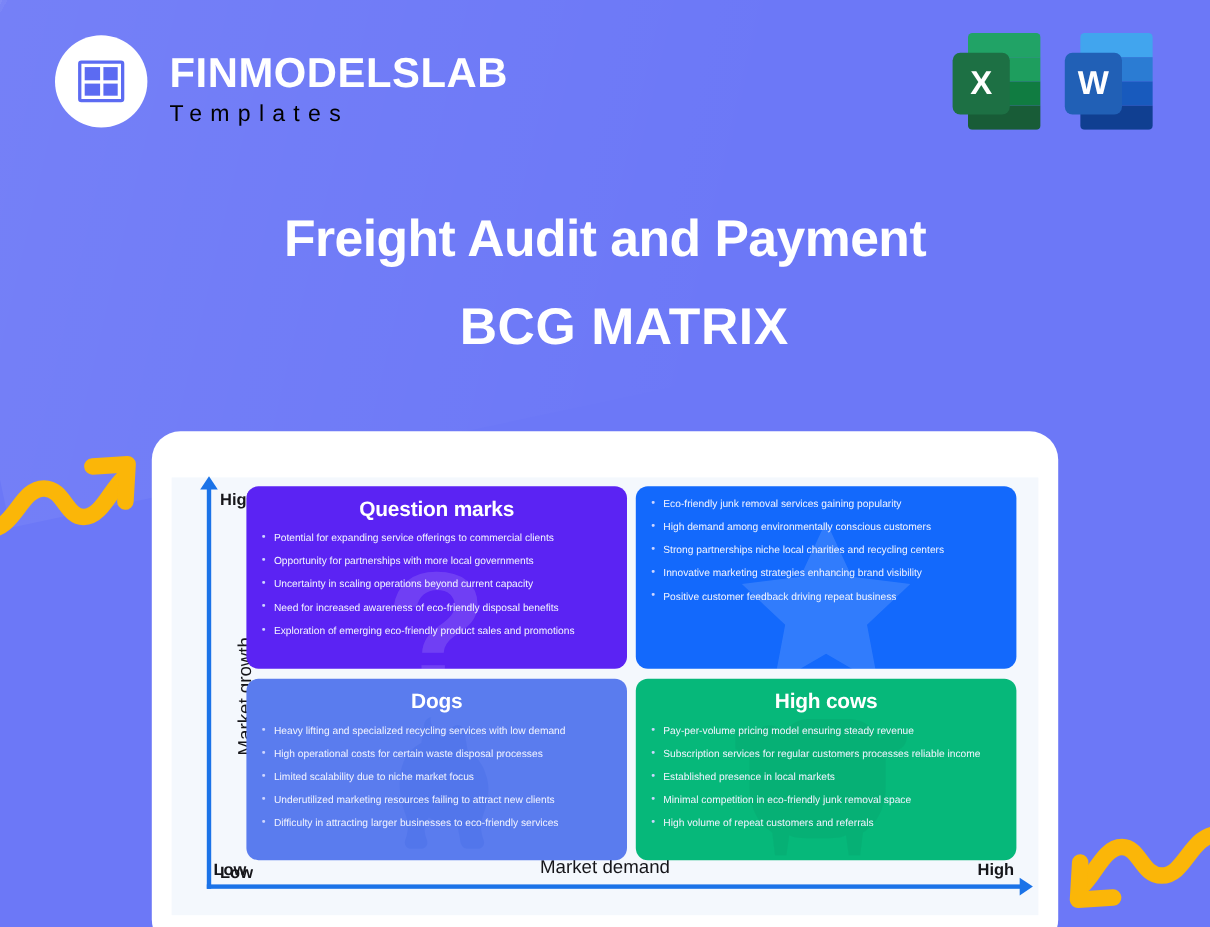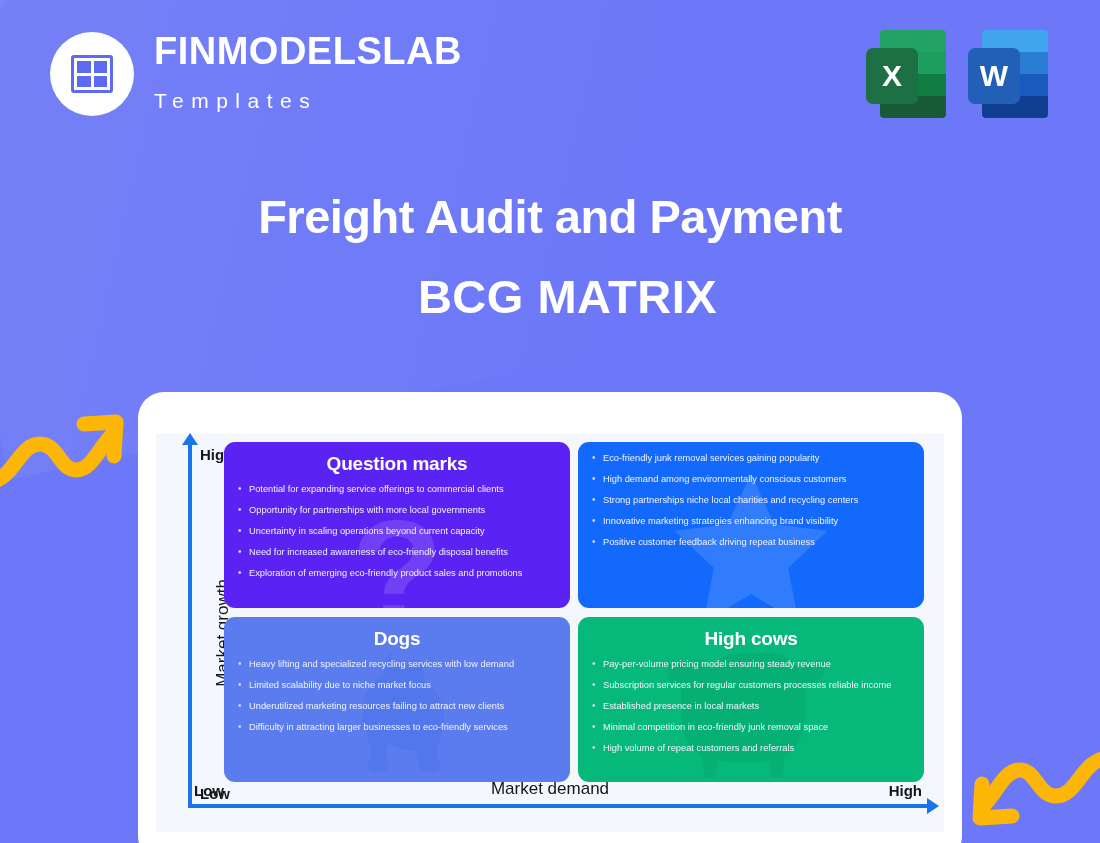--- a/index.html
+++ b/index.html
@@ -23,37 +23,37 @@
     position:absolute; top:-180px; left:-60px;
     width:1400px; height:520px;
     background:linear-gradient(115deg, rgba(255,255,255,.07), rgba(255,255,255,0) 55%);
     transform:rotate(-12deg);
     pointer-events:none;
   }
 
   
   .header{ position:absolute; top:0; left:0; right:0; height:150px; }
 
-  .logo-wrap{ position:absolute; left:50px; top:32px; display:flex; align-items:flex-start; gap:20px; }
+  .logo-wrap{ position:absolute; left:50px; top:32px; display:flex; align-items:flex-end; gap:20px; }
   .logo-circle{
     width:84px; height:84px; border-radius:50%;
     background:#fff; display:flex; align-items:center; justify-content:center;
   }
   .logo-grid{
     width:42px; height:38px; border:3px solid #5C6BF2; border-radius:3px;
     display:grid; grid-template-columns:1fr 1fr; grid-template-rows:1fr 1fr;
     gap:3px; padding:3px;
   }
   .logo-grid i{ background:#5C6BF2; display:block; }
   .brand{ display:flex; flex-direction:column; }
   .brand-name{
     font-size:38px; font-weight:bold; color:#fff; letter-spacing:.5px; line-height:1.05;
   }
   .brand-sub{
-    font-size:21px; color:#ffffff; letter-spacing:7.5px; font-weight:300; margin-top:17px;
+    font-size:21px; color:#000000; letter-spacing:7.5px; font-weight:300; margin-top:4px;
   }
 
   .office-icons{ position:absolute; right:52px; top:30px; display:flex; gap:22px; }
   .office-ic{ position:relative; width:80px; height:88px; }
   .oi-sheet{ position:absolute; right:0; top:0; width:66px; height:88px; border-radius:4px; overflow:hidden; display:flex; flex-direction:column; }
   .oi-sheet span{ flex:1; display:block; }
   .oi-badge{
     position:absolute; left:0; top:18px; width:52px; height:56px; border-radius:7px;
     display:flex; align-items:center; justify-content:center;
     color:#fff; font-size:30px; font-weight:bold; line-height:1;
@@ -242,20 +242,21 @@
 
       <div class="quad q-dogs">
         <div class="wm" style="bottom:-6px; opacity:.16;">
           <svg width="150" height="150" viewBox="0 0 64 64" fill="#2F5BDF">
             <path d="M30 6c-2 0-3 2-3 4l-1 6c-4 2-7 6-8 11-1 6 0 12 2 17 1 3 1 6 0 9-1 2 0 4 2 4h4c2 0 3-2 2-4-1-3-1-6 1-8 3 2 7 3 11 3l1 5c0 2 1 4 3 4h4c2 0 3-2 2-4-1-3-1-6 0-9 2-5 3-11 1-16-1-4-4-7-7-9l-1-6c0-2-1-4-3-4-1 0-2 1-3 2l-3 3-3-3c-1-1-2-5-1-5z"></path>
           </svg>
         </div>
         <h3>Dogs</h3>
         <ul>
           <li>Heavy lifting and specialized recycling services with low demand</li>
+          <li>High operational costs for certain waste disposal processes</li>
           <li>Limited scalability due to niche market focus</li>
           <li>Underutilized marketing resources failing to attract new clients</li>
           <li>Difficulty in attracting larger businesses to eco-friendly services</li>
         </ul>
       </div>
 
       <div class="quad q-cash">
         <div class="wm" style="bottom:-6px; opacity:.16;">
           <svg width="165" height="150" viewBox="0 0 64 58" fill="#0B8C5E">
             <path d="M8 10c3-3 7-2 9 1 2-3 5-5 9-5h14c5 0 9 3 11 7 2-4 7-5 9-2 1 2 0 5-3 6l-4 2v11c0 7-3 13-8 16l-1 8h-4l-1-7c-2 1-4 1-6 1h-8c-2 0-4 0-6-1l-1 7h-4l-1-8c-5-3-8-9-8-16V19l-4-2c-3-1-4-4-3-7z"></path>

